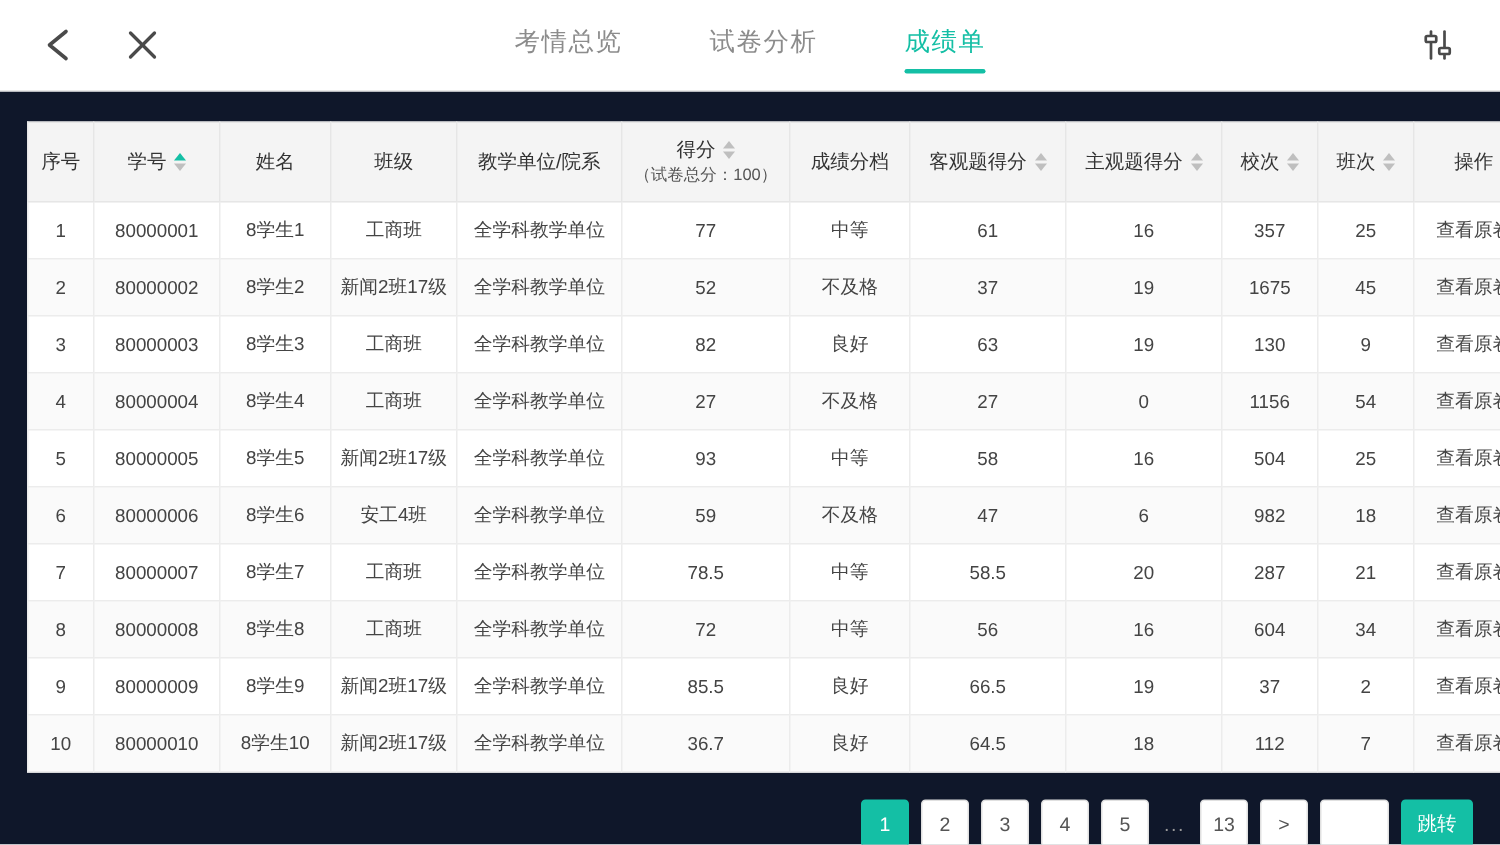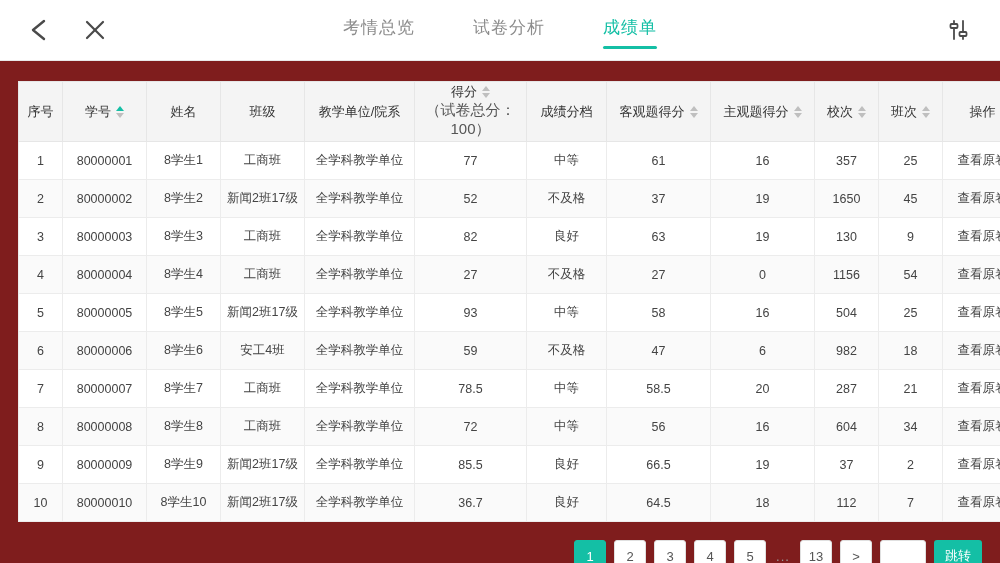--- a/index.html
+++ b/index.html
@@ -11,21 +11,21 @@
     width: 1000px;
     height: 563px;
     font-family: "Liberation Sans", sans-serif;
     color: #333;
     overflow: hidden;
   }
   .app {
     position: relative;
     width: 1000px;
     height: 563px;
-    background: #7f1d1d;
+    background: #0f172a;
     box-sizing: border-box;
   }
 
   
   .topbar {
     position: relative;
     height: 60px;
     border-bottom: 1px solid #e8e8e8;
     display: flex;
     align-items: center;
@@ -127,21 +127,21 @@
   }
   .th-inner {
     display: inline-flex;
     align-items: center;
     justify-content: center;
     gap: 5px;
     line-height: 1.25;
   }
   .th-sub {
     display: block;
-    font-size: 15px;
+    font-size: 11px;
     color: #555;
     margin-top: 1px;
   }
   .sorter {
     display: inline-flex;
     flex-direction: column;
     gap: 2px;
     line-height: 0;
   }
   .caret-up, .caret-down {
@@ -380,21 +380,21 @@
         <tr class="alt">
           <td>2</td>
           <td>80000002</td>
           <td>8学生2</td>
           <td>新闻2班17级</td>
           <td>全学科教学单位</td>
           <td>52</td>
           <td>不及格</td>
           <td>37</td>
           <td>19</td>
-          <td>1650</td>
+          <td>1675</td>
           <td>45</td>
           <td class="link-cell">查看原卷</td>
         </tr>
         <tr>
           <td>3</td>
           <td>80000003</td>
           <td>8学生3</td>
           <td>工商班</td>
           <td>全学科教学单位</td>
           <td>82</td>

